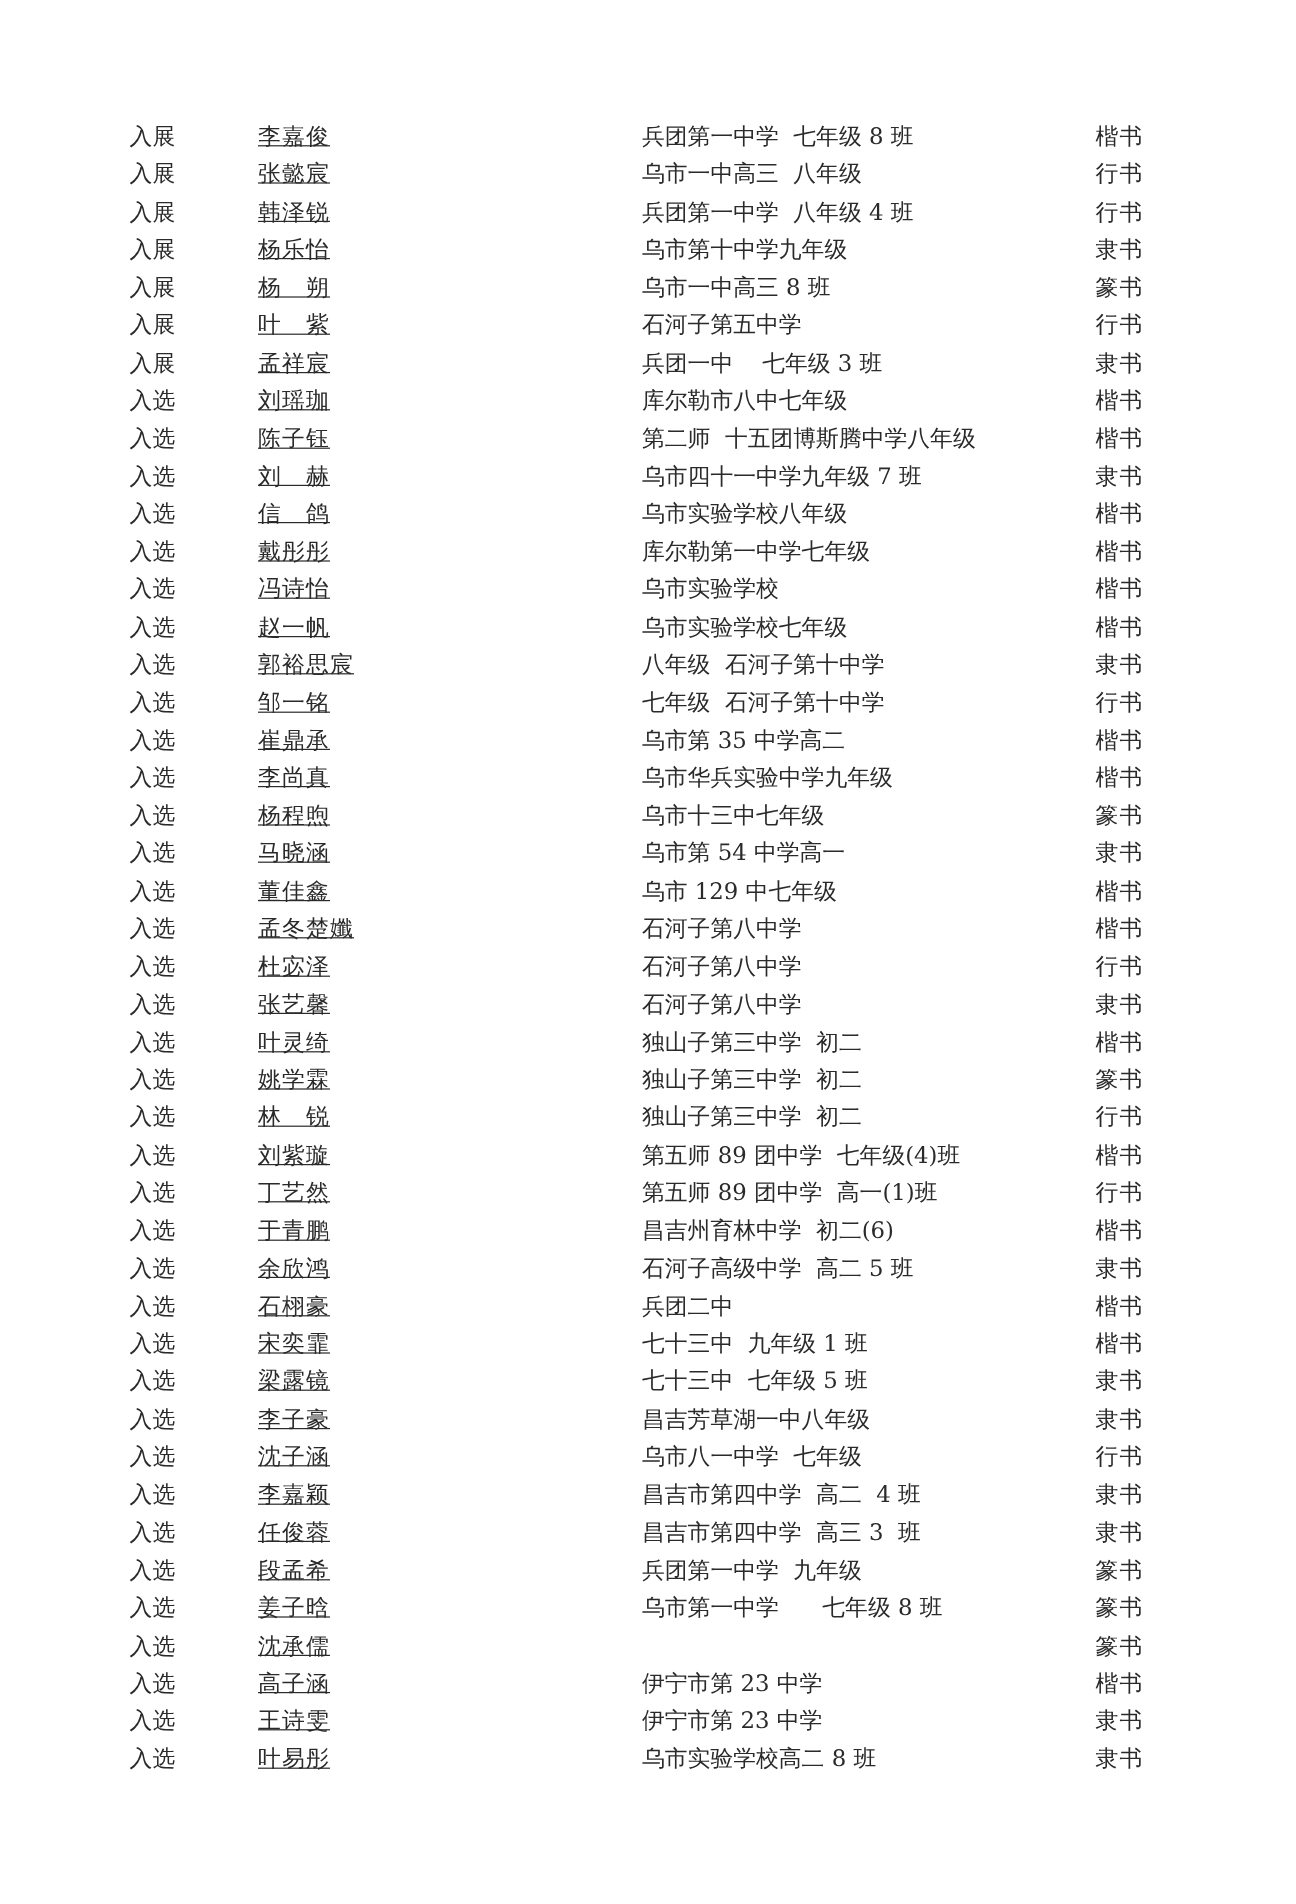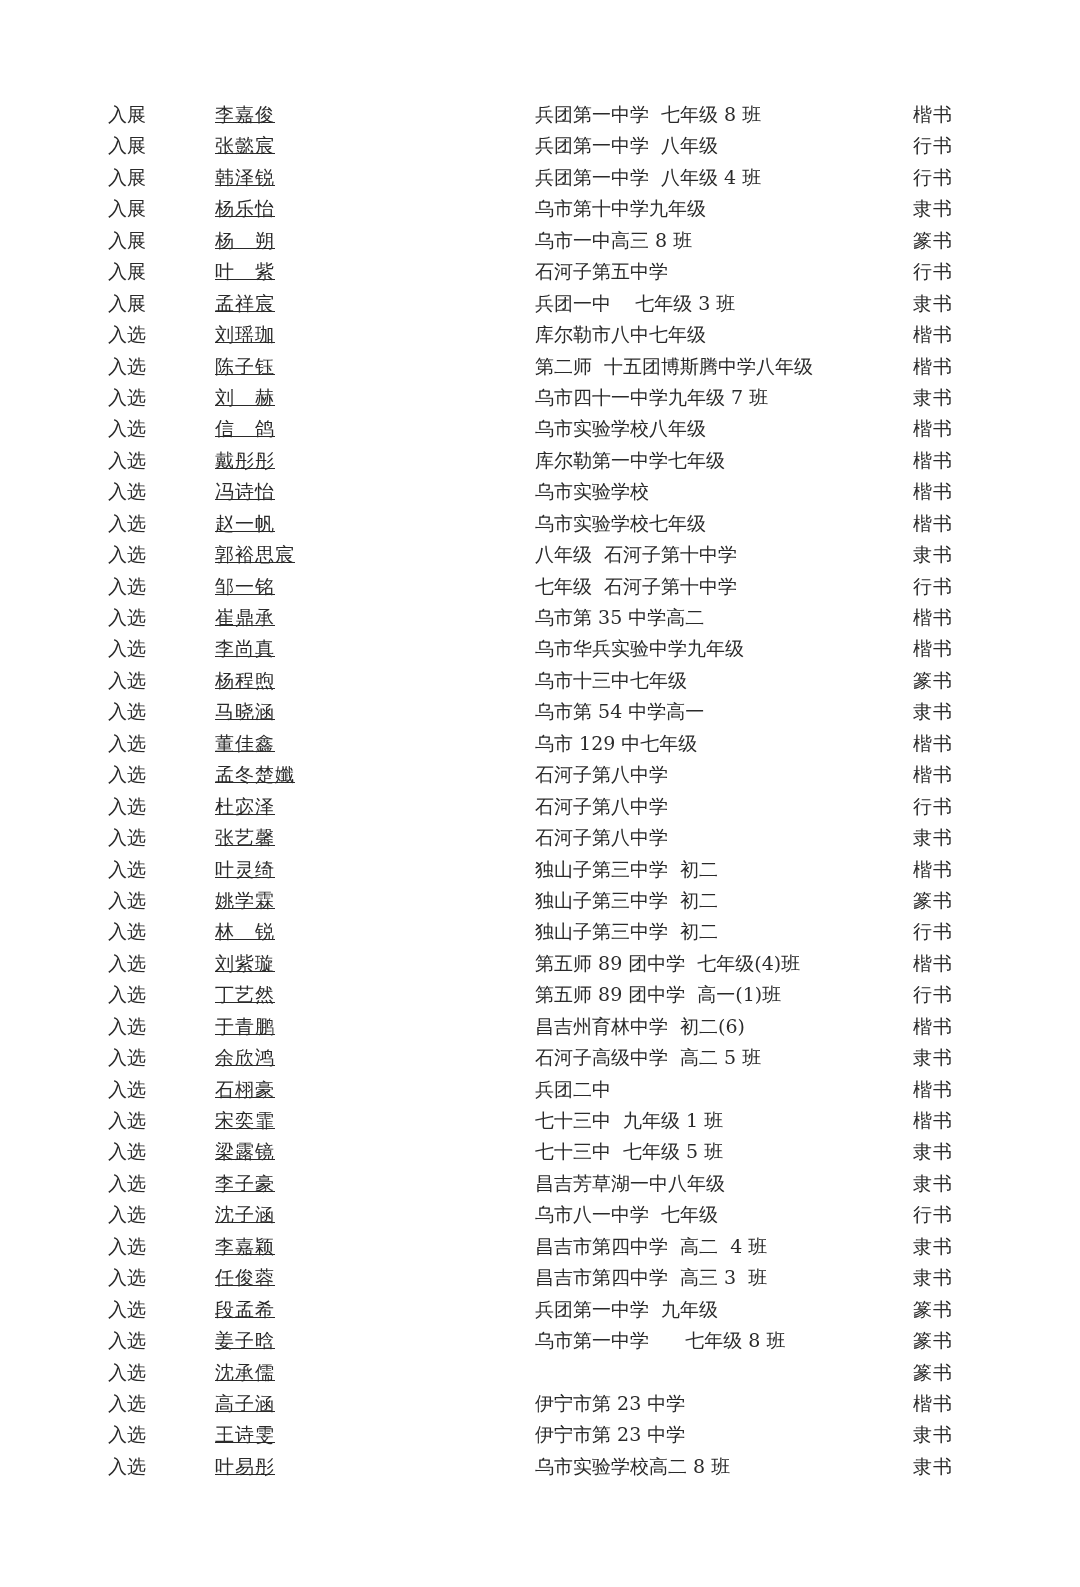--- a/index.html
+++ b/index.html
@@ -51,21 +51,21 @@
   <div class="list" id="list">
       <div class="row">
     <span class="cell c-award">入展</span>
     <span class="cell c-name">李嘉俊</span>
     <span class="cell c-school">兵团第一中学  七年级 8 班</span>
     <span class="cell c-style">楷书</span>
   </div>
       <div class="row">
     <span class="cell c-award">入展</span>
     <span class="cell c-name">张懿宸</span>
-    <span class="cell c-school">兵团第一中学  八年级</span>
+    <span class="cell c-school">乌市一中高三  八年级</span>
     <span class="cell c-style">行书</span>
   </div>
       <div class="row">
     <span class="cell c-award">入展</span>
     <span class="cell c-name">韩泽锐</span>
     <span class="cell c-school">兵团第一中学  八年级 4 班</span>
     <span class="cell c-style">行书</span>
   </div>
       <div class="row">
     <span class="cell c-award">入展</span>

